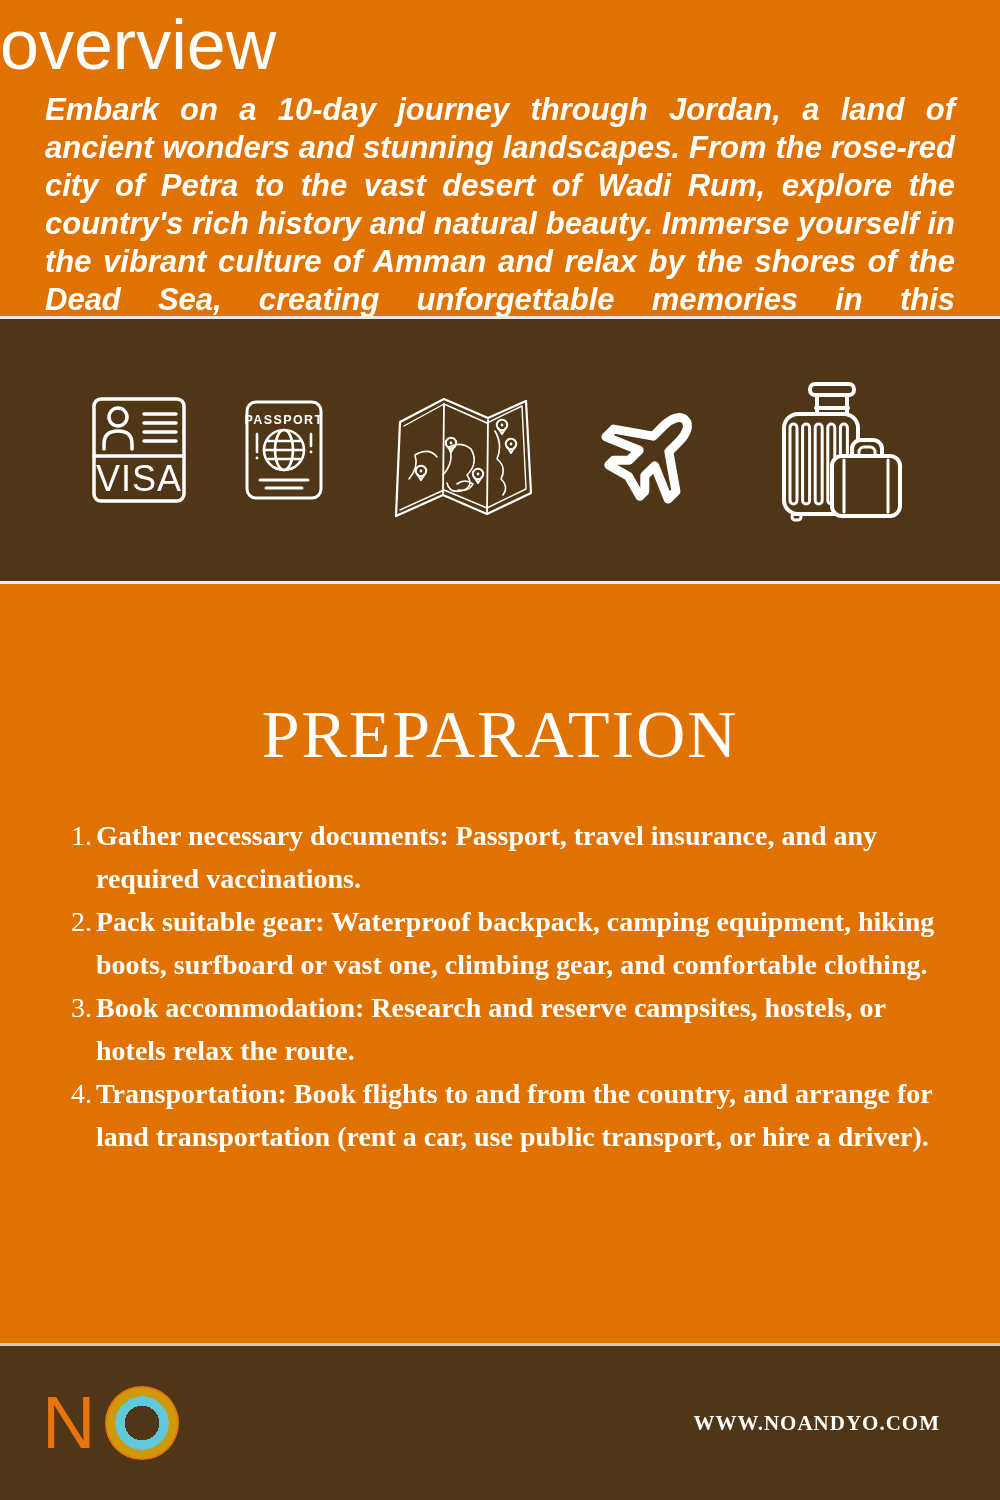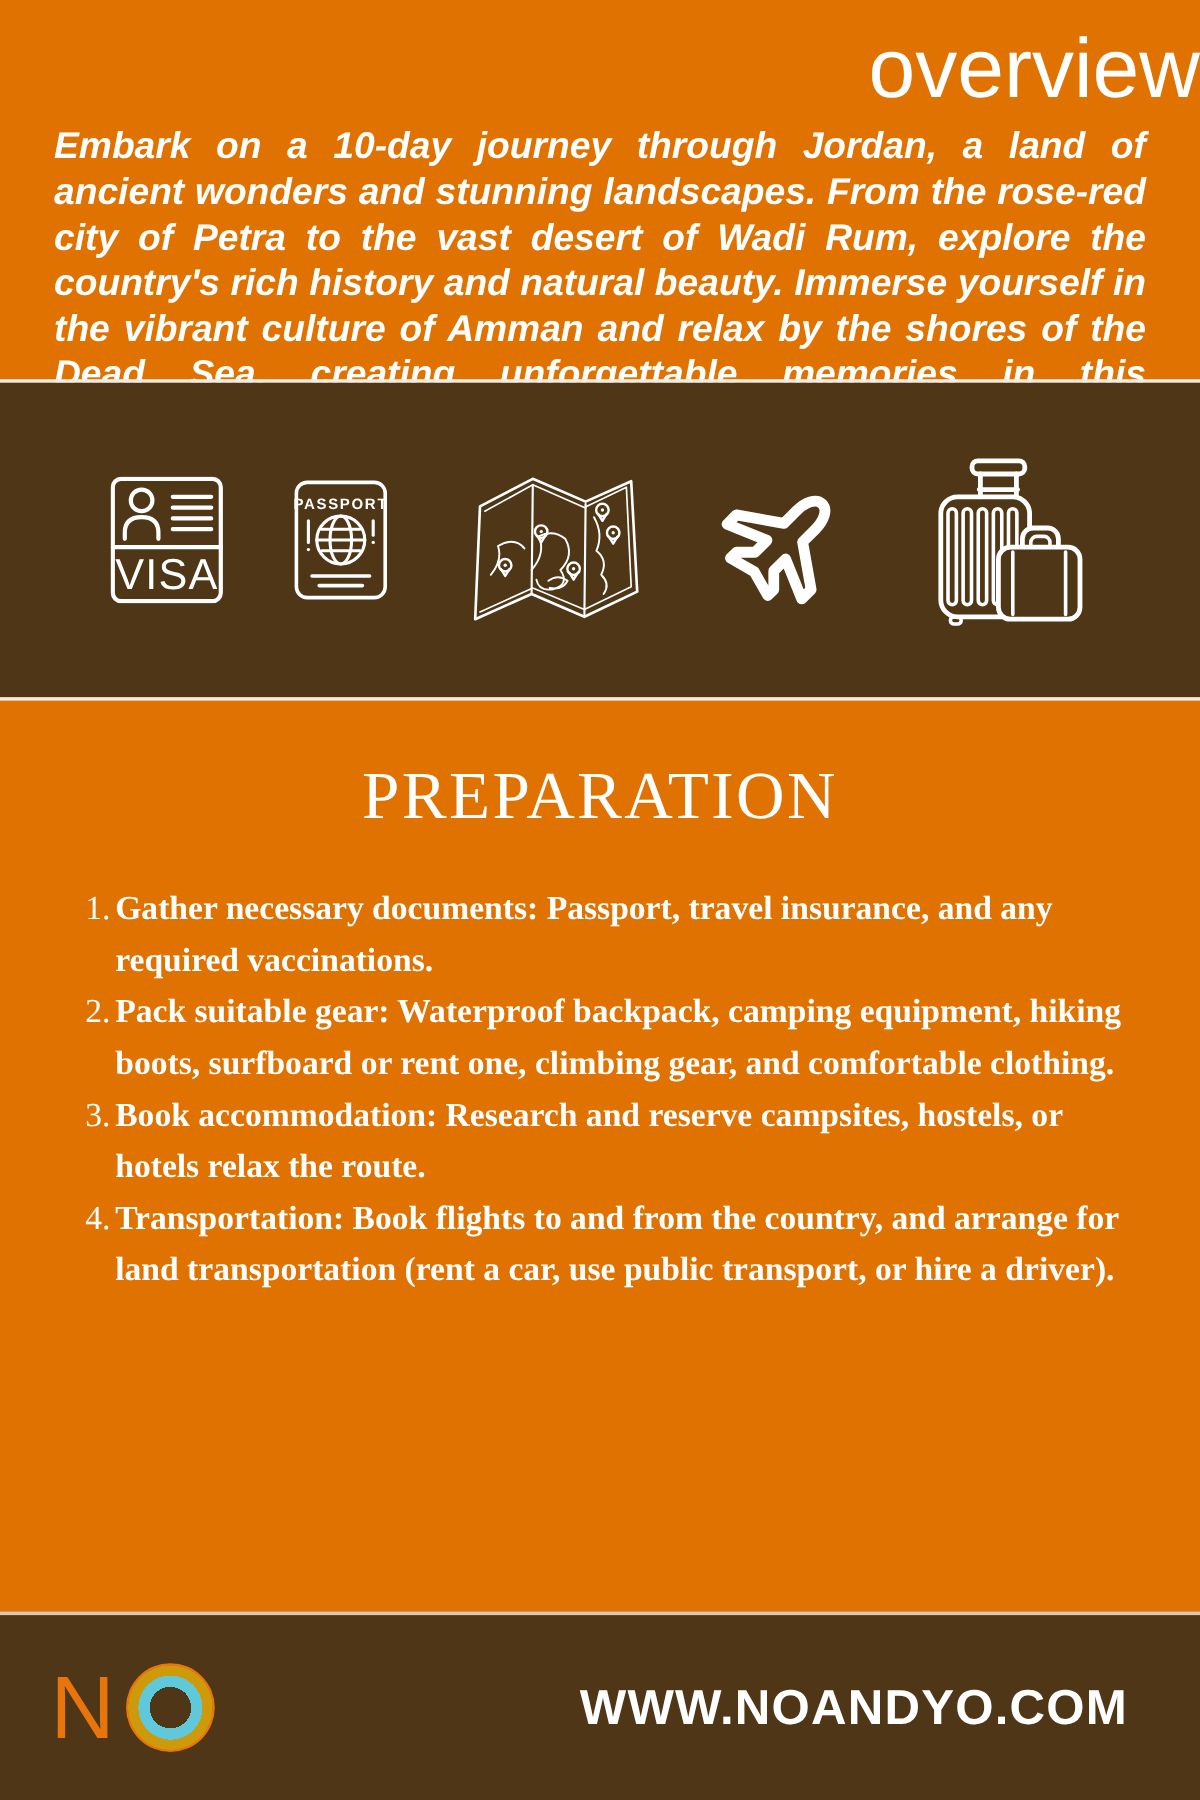--- a/index.html
+++ b/index.html
@@ -3,22 +3,22 @@
 <meta charset="utf-8">
 <style>
   * { margin:0; padding:0; box-sizing:border-box; }
   html,body { width:1000px; }
   body { font-family:"Liberation Sans", sans-serif; background:#E07201; }
   .page { width:1000px; height:1500px; overflow:hidden; display:flex; flex-direction:column; }
 
   
   .sec-overview { height:316px; background:#E07201; }
   .overview-title {
-    color:#fff; font-size:70px; font-weight:400; text-align:right;
-    line-height:74px; margin-top:20px; letter-spacing:0px;
+    color:#fff; font-size:70px; font-weight:400; text-align:left;
+    line-height:74px; margin-top:8px; letter-spacing:0px;
   }
   .overview-text {
     color:#fff; font-size:31px; font-weight:bold; font-style:italic;
     line-height:38px; text-align:justify; margin:9px 45px 0 45px;
   }
 
   
   .divider { height:3px; background:#F1ECE2; }
   .footer-divider { height:3px; background:#CFC9BE; }
 
@@ -26,21 +26,21 @@
   .icon-band {
     height:262px; background:#4F3617; display:flex; align-items:center;
     justify-content:space-between; padding:0 92px;
   }
   .icon-band svg { display:block; }
 
   
   .sec-prep { height:759px; background:#E07201; }
   .prep-heading {
     font-family:"Liberation Serif", serif; font-weight:400; color:#fff;
-    font-size:56px; letter-spacing:2px; text-align:center; margin-top:48px;
+    font-size:68px; letter-spacing:2px; text-align:center; margin-top:111px;
   }
   .prep-list {
     list-style:none; counter-reset:item; margin-top:40px;
     padding-left:96px; padding-right:45px;
     font-family:"Liberation Serif", serif; font-weight:bold;
     color:#fff; font-size:28px; line-height:43px;
   }
   .prep-list li { position:relative; counter-increment:item; }
   .prep-list li::before {
     content:counter(item) ".";
@@ -61,22 +61,22 @@
   .brand-ring {
     width:74px; height:74px; border-radius:50%; margin:0 8px 0 4px;
     background:radial-gradient(circle,
       #4F3617 0 33%,
       #5FC8DA 33% 51%,
       #CE9A0A 51% 67%,
       #E8740C 67% 87%,
       #5F4A0F 87% 100%);
   }
   .footer-url {
-    font-family:Liberation Sans, sans-serif; font-weight:bold; color:#fff;
-    font-size:41px; letter-spacing:1px;
+    font-family:Liberation Serif, serif; font-weight:bold; color:#fff;
+    font-size:21px; letter-spacing:1px;
   }
 </style>
 </head>
 <body>
 
 <div class="page">
 
   <section class="sec-overview">
     <h1 class="overview-title">overview</h1>
     <p class="overview-text">Embark on a 10-day journey through Jordan, a land of ancient wonders and stunning landscapes. From the rose-red city of Petra to the vast desert of Wadi Rum, explore the country's rich history and natural beauty. Immerse yourself in the vibrant culture of Amman and relax by the shores of the Dead Sea, creating unforgettable memories in this captivating destination.</p>
@@ -151,21 +151,21 @@
     </svg>
 
   </section>
 
   <div class="divider"></div>
 
   <section class="sec-prep">
     <h2 class="prep-heading">PREPARATION</h2>
     <ol class="prep-list">
       <li>Gather necessary documents: Passport, travel insurance, and any required vaccinations.</li>
-      <li>Pack suitable gear: Waterproof backpack, camping equipment, hiking boots, surfboard or rent one, climbing gear, and comfortable clothing.</li>
+      <li>Pack suitable gear: Waterproof backpack, camping equipment, hiking boots, surfboard or vast one, climbing gear, and comfortable clothing.</li>
       <li>Book accommodation: Research and reserve campsites, hostels, or hotels relax the route.</li>
       <li>Transportation: Book flights to and from the country, and arrange for land transportation (rent a car, use public transport, or hire a driver).</li>
     </ol>
   </section>
 
   <div class="footer-divider"></div>
 
   <footer class="footer">
     <div class="brand-logo">
       <span class="brand-letter">N</span>

